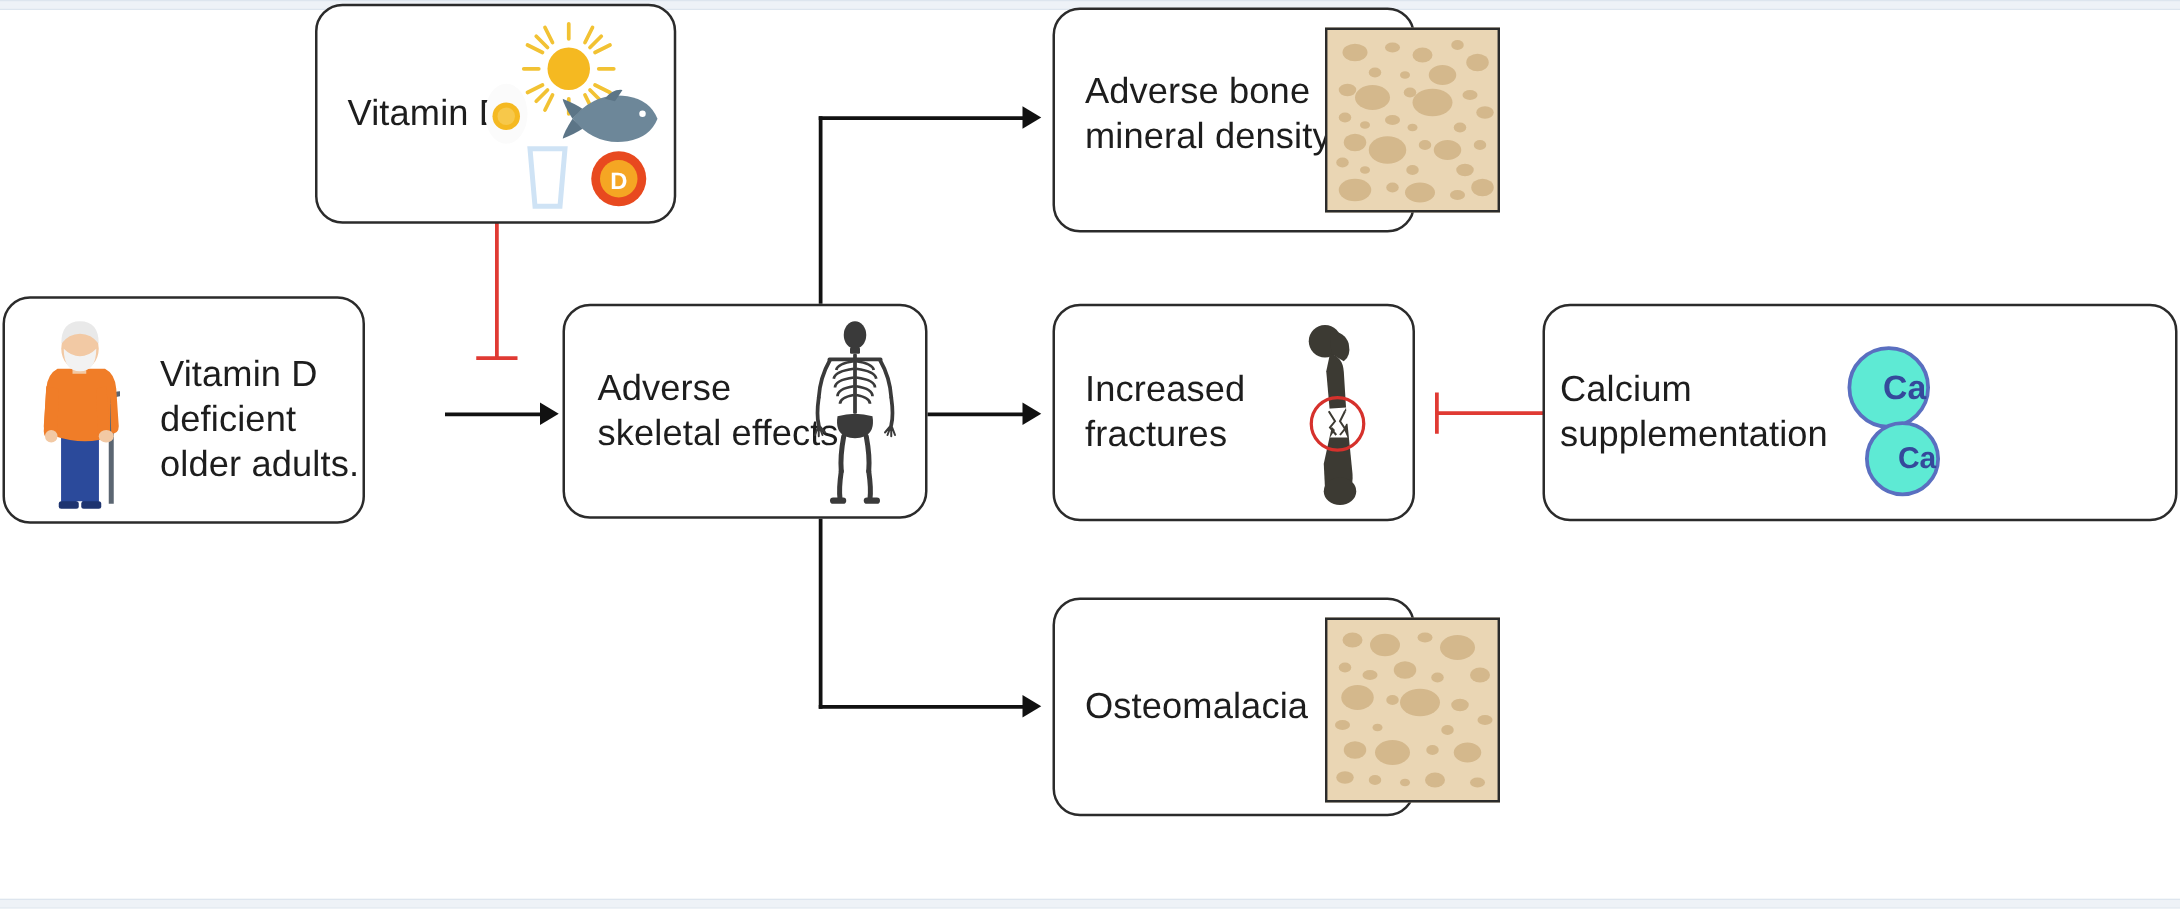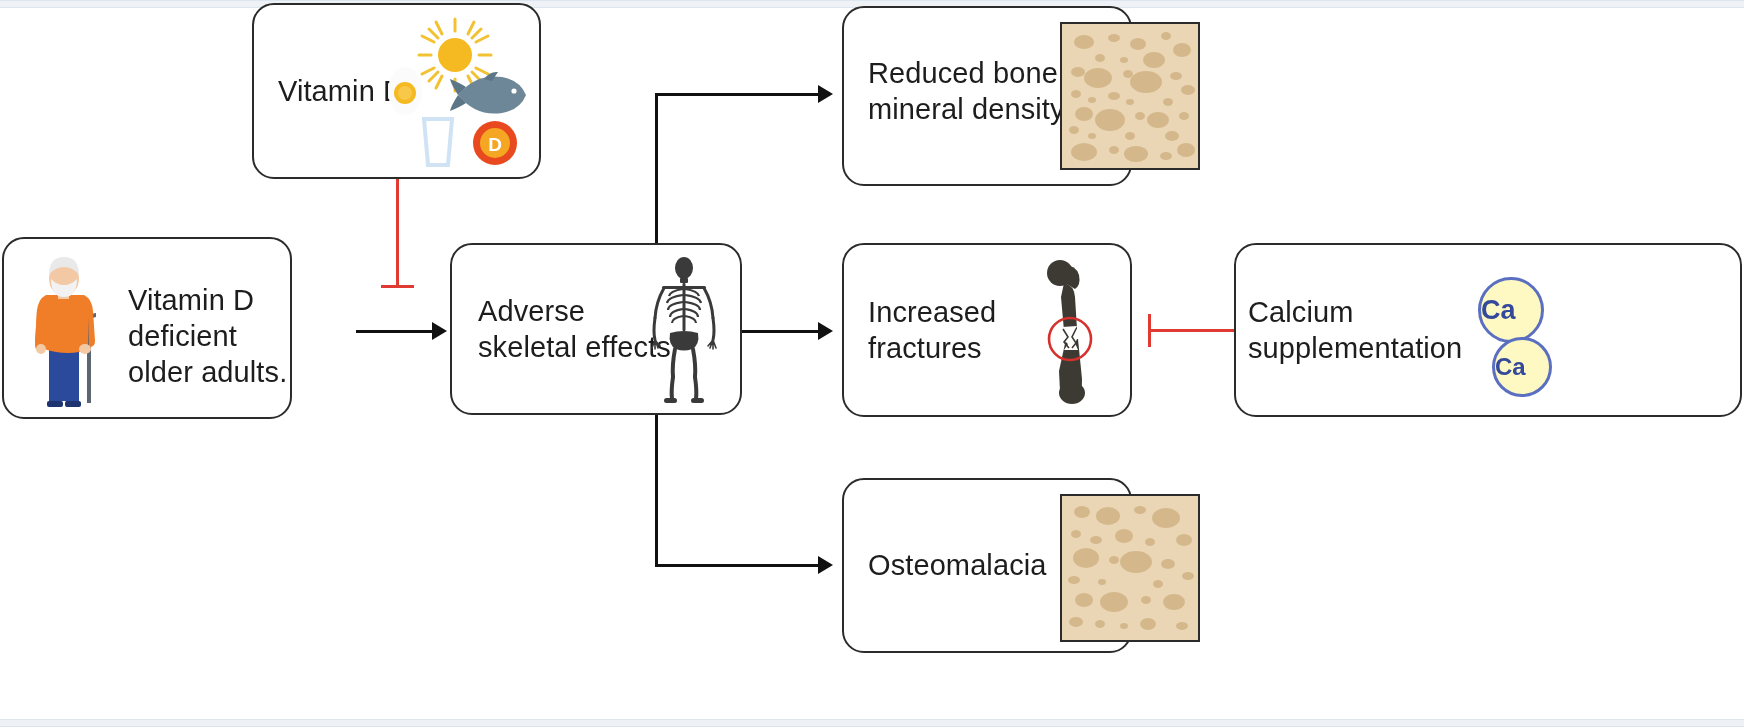--- a/index.html
+++ b/index.html
@@ -70,25 +70,25 @@
   .inhib.h { height: 3px; }
   .inhib.v { width: 3px; }
   .inhib-cap {
     position: absolute;
     background: #e03a33;
   }
 
   .ca-badge {
     position: absolute;
     border-radius: 50%;
-    background: #fef9c3;
+    background: #5eead4;
     border: 3px solid #5a6fc0;
     display: flex;
     align-items: center;
-    justify-content: flex-start;
+    justify-content: flex-end;
     color: #35499b;
     font-size: 27px;
     font-weight: bold;
     font-family: "Liberation Sans", sans-serif;
   }
 
   .bone-tex { position: absolute; border: 2px solid #2b2b2b; background: #ead6b4; overflow: hidden; }
 </style>
 </head>
 <body>
@@ -249,21 +249,21 @@
           <path d="M53 122 q2 14 1 22"></path>
         </g>
 
         <rect x="22" y="143" width="13" height="5" rx="2.5"></rect>
         <rect x="49" y="143" width="13" height="5" rx="2.5"></rect>
       </g>
     </svg>
   </div>
 
   <div class="node" style="left:842px; top:6px; width:290px; height:180px;">
-    <span class="label" style="position:absolute; left:24px; top:48px;">Reduced bone
+    <span class="label" style="position:absolute; left:24px; top:48px;">Adverse bone
 mineral density</span>
   </div>
 
   <div class="bone-tex" style="left:1060px; top:22px; width:136px; height:144px;">
     <svg width="136" height="144" viewBox="0 0 136 144">
       <rect width="136" height="144" fill="#ead6b4"></rect>
       <g fill="#d4b88c">
         <ellipse cx="22" cy="18" rx="10" ry="7"></ellipse>
           <ellipse cx="52" cy="14" rx="6" ry="4"></ellipse>
         <ellipse cx="76" cy="20" rx="8" ry="6"></ellipse>

